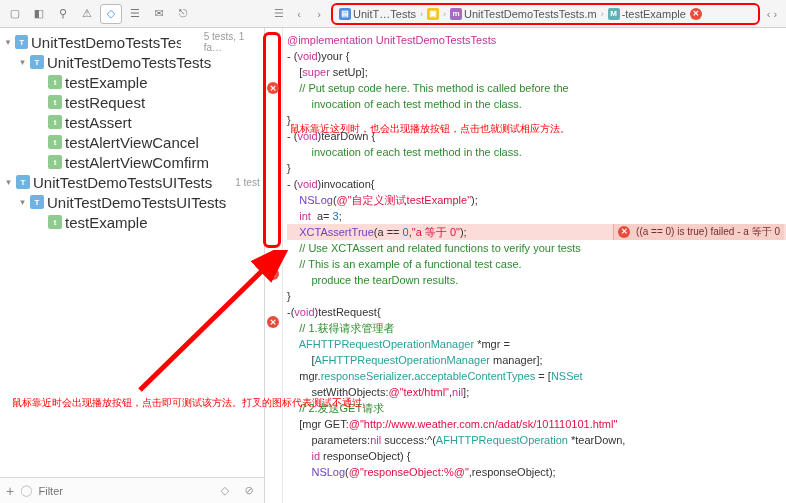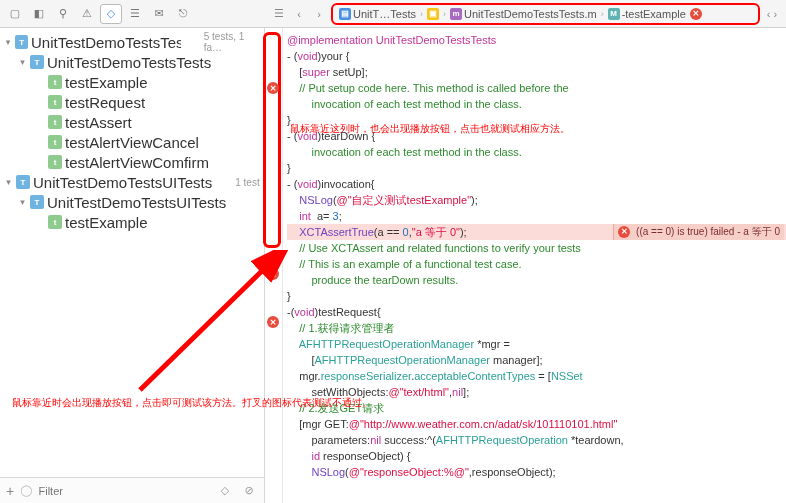--- a/index.html
+++ b/index.html
@@ -189,21 +189,21 @@
       <div class="eline"><span class="kw-green">        produce the tearDown results.</span></div>
       <div class="eline"><span>}</span></div>
       <div class="eline"><span>-(</span><span class="kw-pink">void</span><span>)testRequest{</span></div>
       <div class="eline"><span class="kw-green">    // 1.获得请求管理者</span></div>
       <div class="eline"><span>    </span><span class="kw-teal">AFHTTPRequestOperationManager</span><span> *mgr =</span></div>
       <div class="eline"><span>        [</span><span class="kw-teal">AFHTTPRequestOperationManager</span><span> manager];</span></div>
       <div class="eline"><span>    mgr.</span><span class="kw-teal">responseSerializer</span><span>.</span><span class="kw-teal">acceptableContentTypes</span><span> = [</span><span class="kw-teal">NSSet</span></div>
       <div class="eline"><span>        setWithObjects:</span><span class="kw-red">@"text/html"</span><span>,</span><span class="kw-pink">nil</span><span>];</span></div>
       <div class="eline"><span class="kw-green">    // 2.发送GET请求</span></div>
       <div class="eline"><span>    [mgr GET:</span><span class="kw-red">@"http://www.weather.com.cn/adat/sk/101110101.html"</span></div>
-      <div class="eline"><span>        parameters:</span><span class="kw-pink">nil</span><span> success:^(</span><span class="kw-teal">AFHTTPRequestOperation</span><span> *teardown,</span></div>
+      <div class="eline"><span>        parameters:</span><span class="kw-pink">nil</span><span> success:^(</span><span class="kw-teal">AFHTTPRequestOperation</span><span> *tearDown,</span></div>
       <div class="eline"><span>        </span><span class="kw-pink">id</span><span> responseObject) {</span></div>
       <div class="eline"><span>        </span><span class="kw-purple">NSLog</span><span>(</span><span class="kw-red">@"responseObject:%@"</span><span>,responseObject);</span></div>
     </div>
 </div>
 
 <div class="anno" style="left:290px; top:122px; width:470px">鼠标靠近这列时，也会出现播放按钮，点击也就测试相应方法。</div>
 <div class="anno" style="left:12px; top:396px; width:520px">鼠标靠近时会出现播放按钮，点击即可测试该方法。打叉的图标代表测试不通过。</div>
 
 <svg class="arrow-svg" style="left:120px; top:250px" width="170" height="150">
   <defs>

